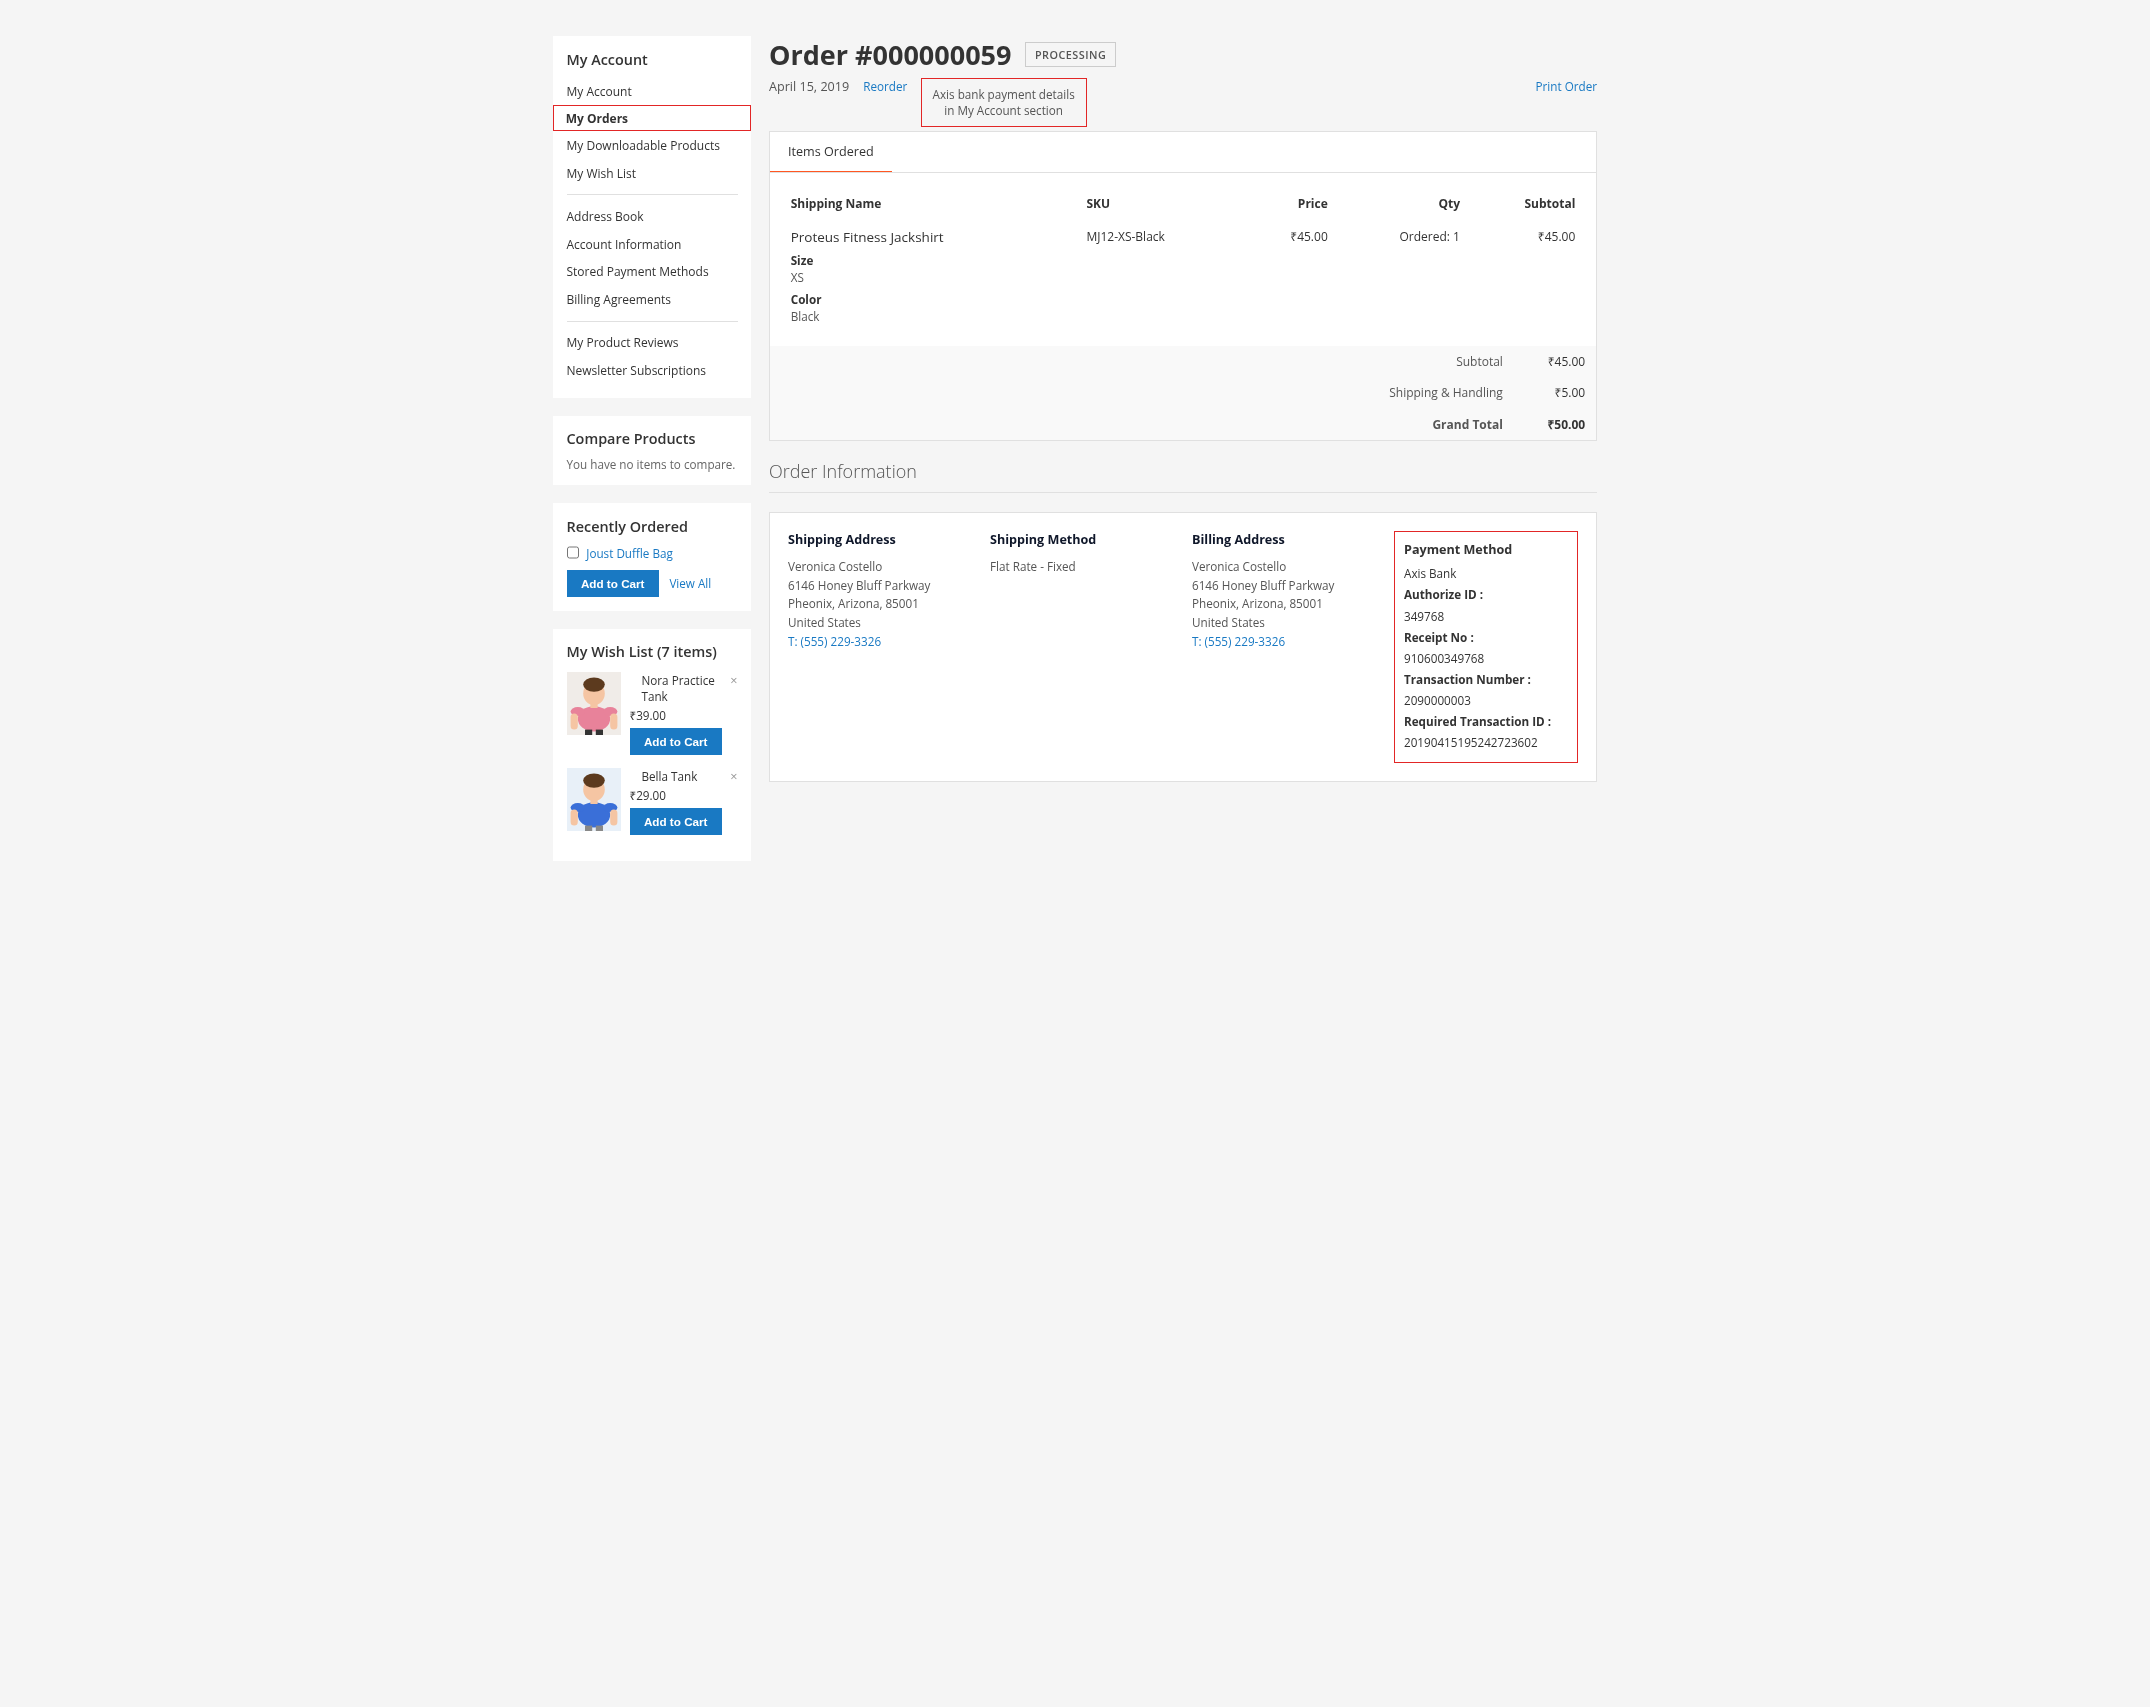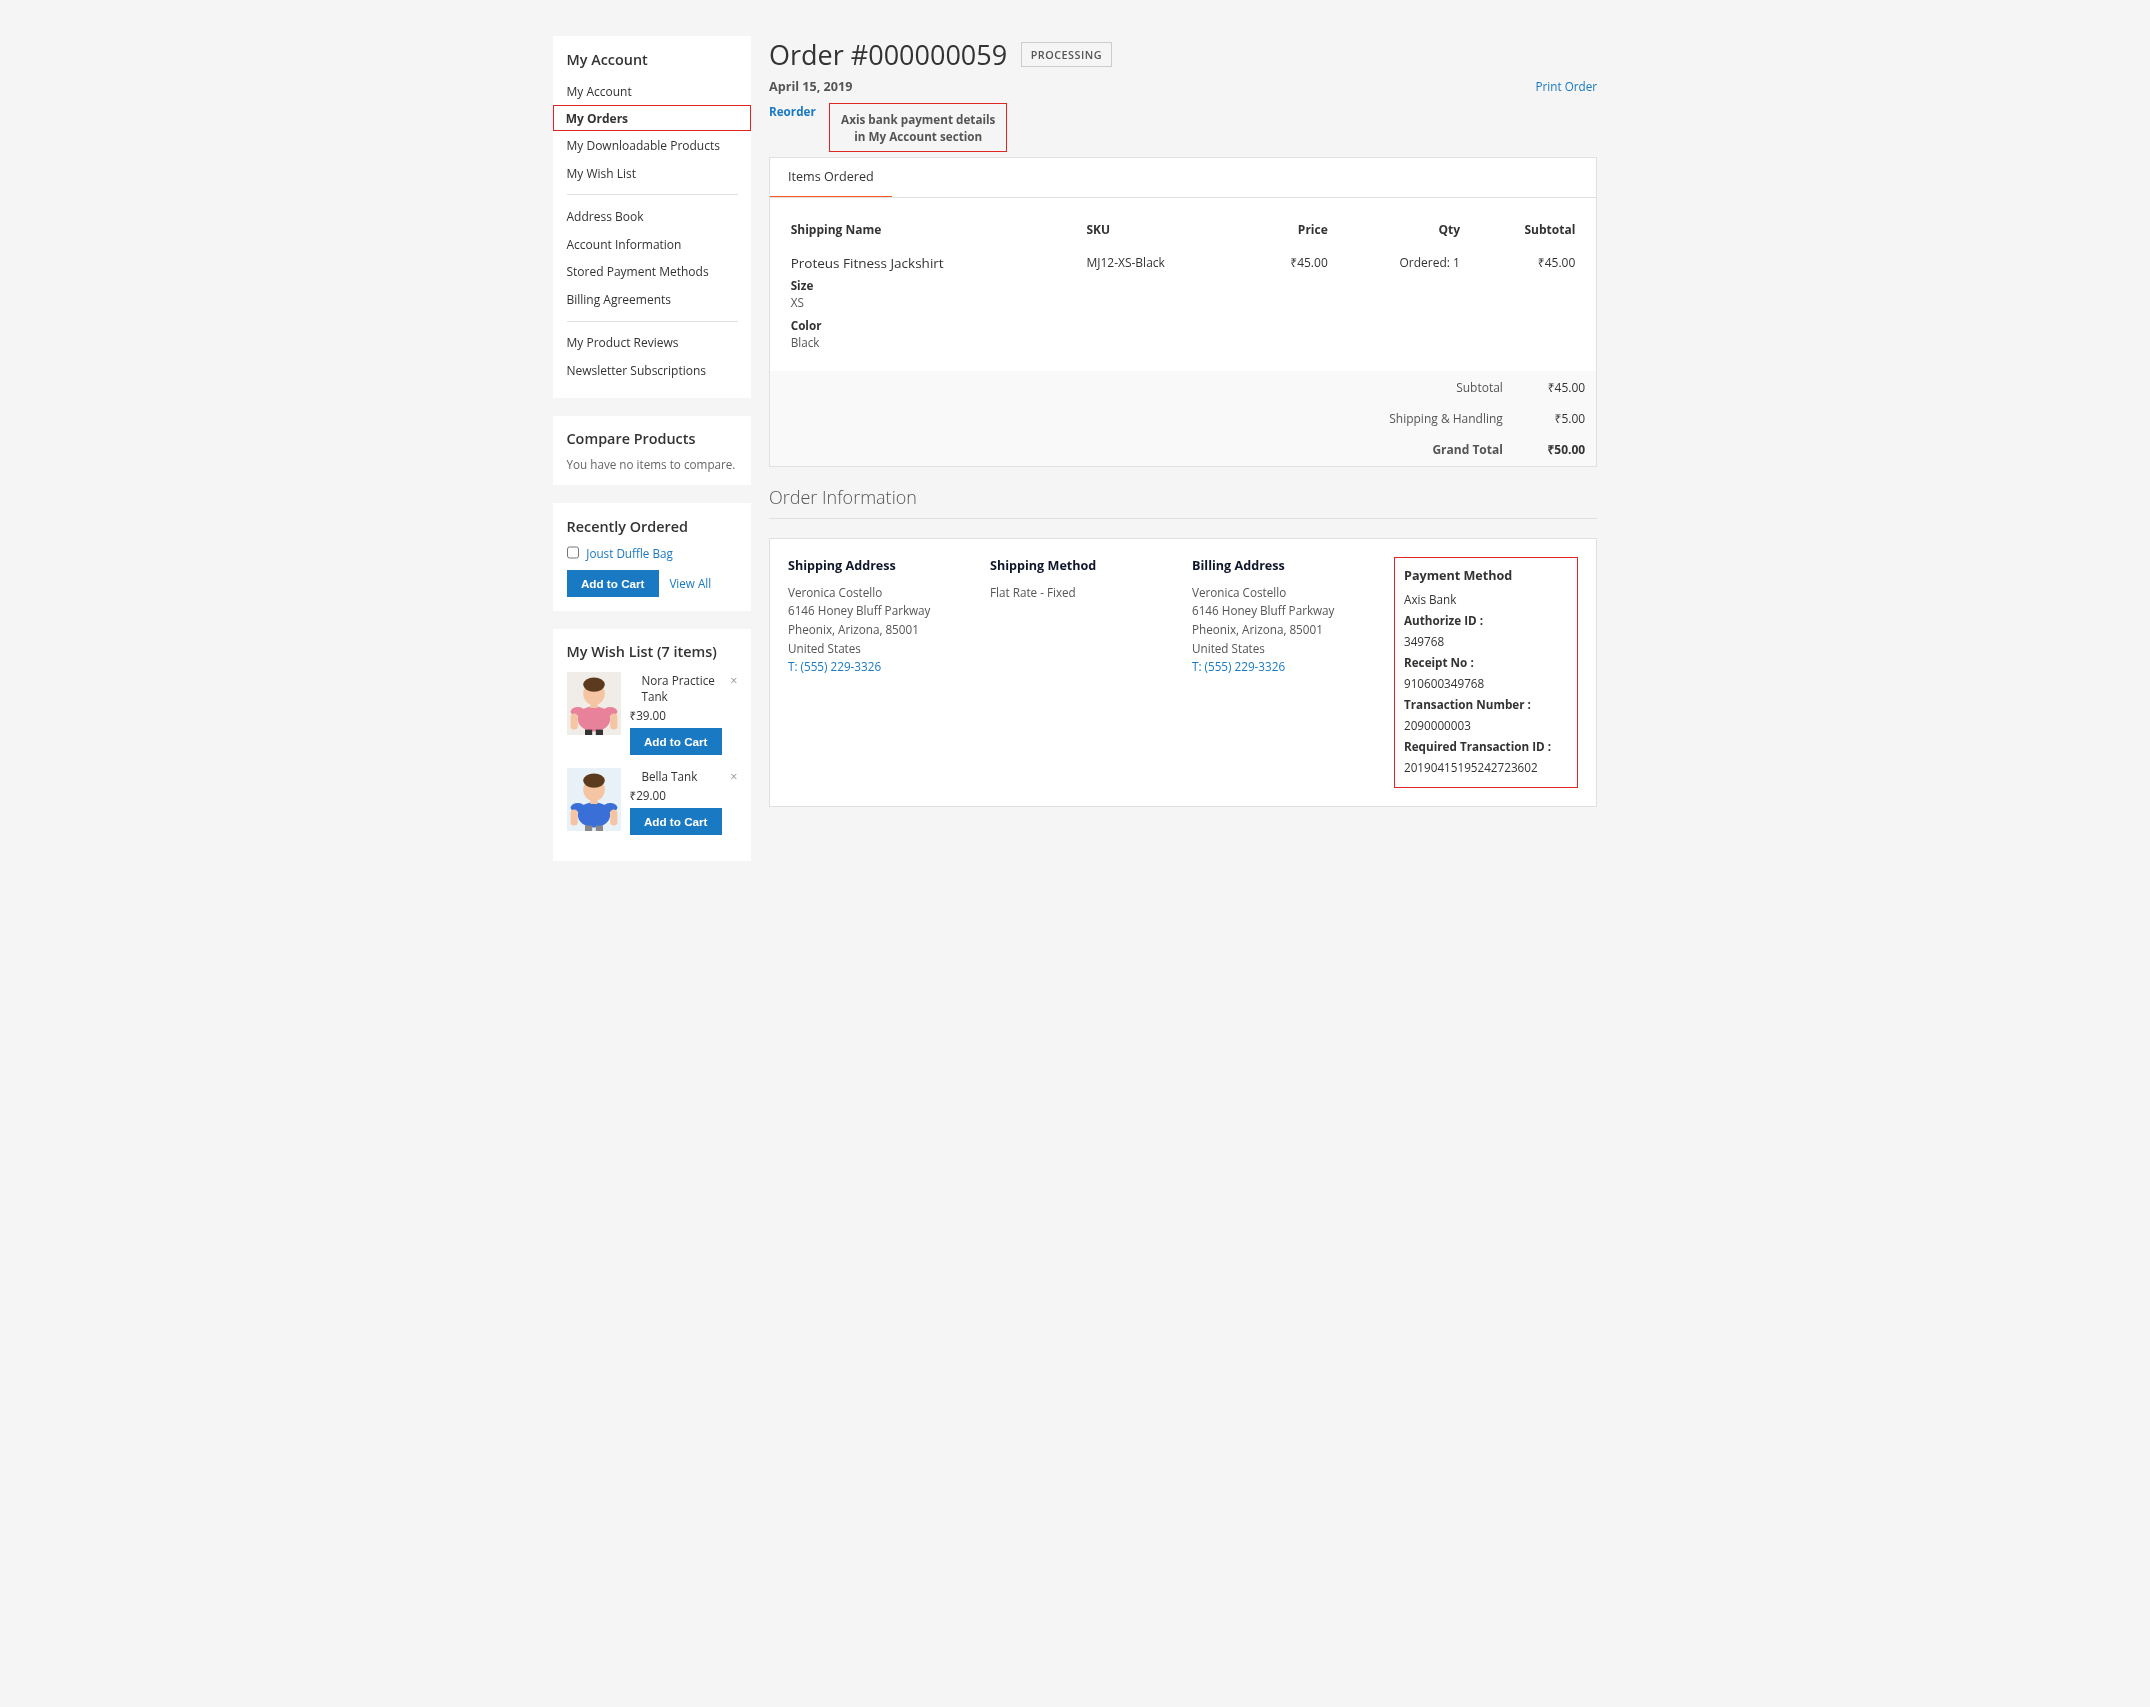--- a/index.html
+++ b/index.html
@@ -170,21 +170,21 @@
       flex: 1;
     }
     .order-header {
       display: flex;
       align-items: center;
       gap: 13.5px;
       margin-bottom: 4.5px;
     }
     .order-title {
       font-size: 27px;
-      font-weight: 400;
+      font-weight: 700;
       color: #333;
     }
     .status-badge {
       border: 0.9px solid #ccc;
       padding: 3.6px 9px;
       font-size: 10.8px;
       color: #555;
       font-weight: 600;
       letter-spacing: 0.5px;
     }
@@ -194,23 +194,22 @@
       justify-content: space-between;
       margin-bottom: 4.5px;
     }
     .order-date {
       font-size: 12.6px;
       color: #555;
       margin-bottom: 4.5px;
     }
     .order-actions-left {
       display: flex;
-      flex-direction: column;
-      gap: 4px;
-      font-weight: bold;
+      flex-direction: row;
+      gap: 14px;
     }
     .highlighted-note {
       border: 1.8px solid #e22626;
       padding: 7.2px 10.8px;
       font-size: 11.7px;
       color: #555;
       text-align: center;
       line-height: 1.4;
     }
     .reorder-link {

